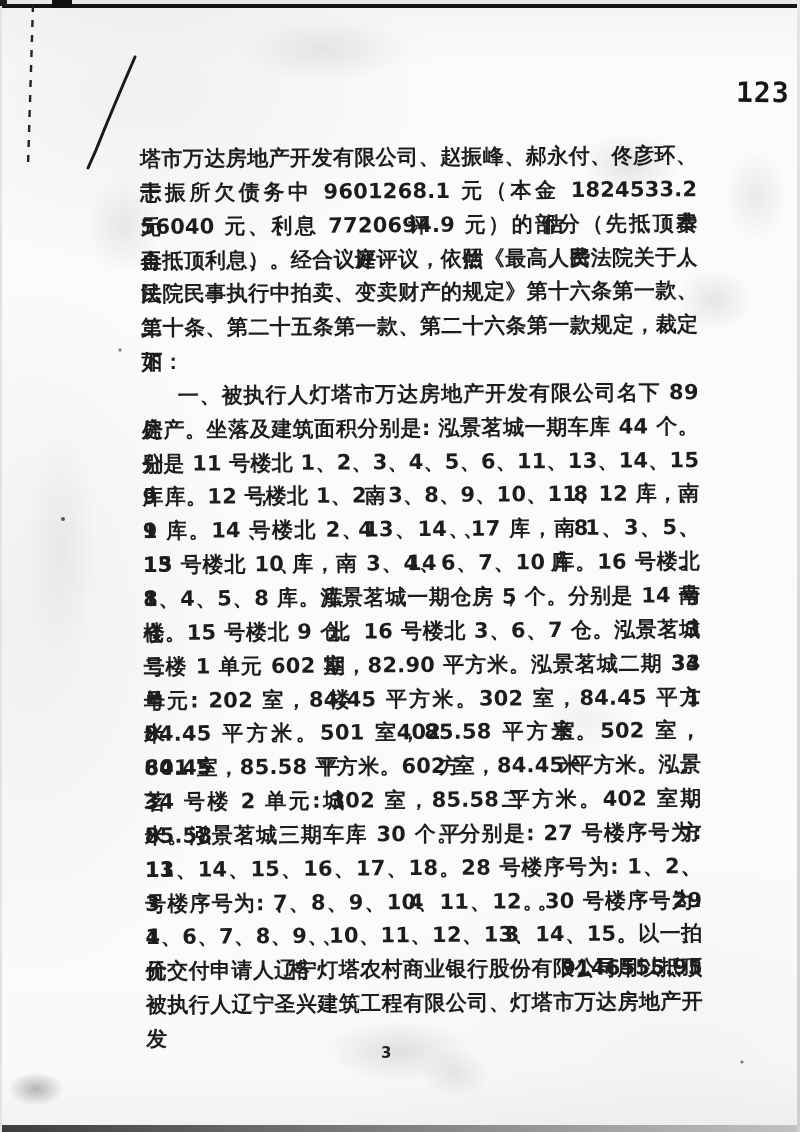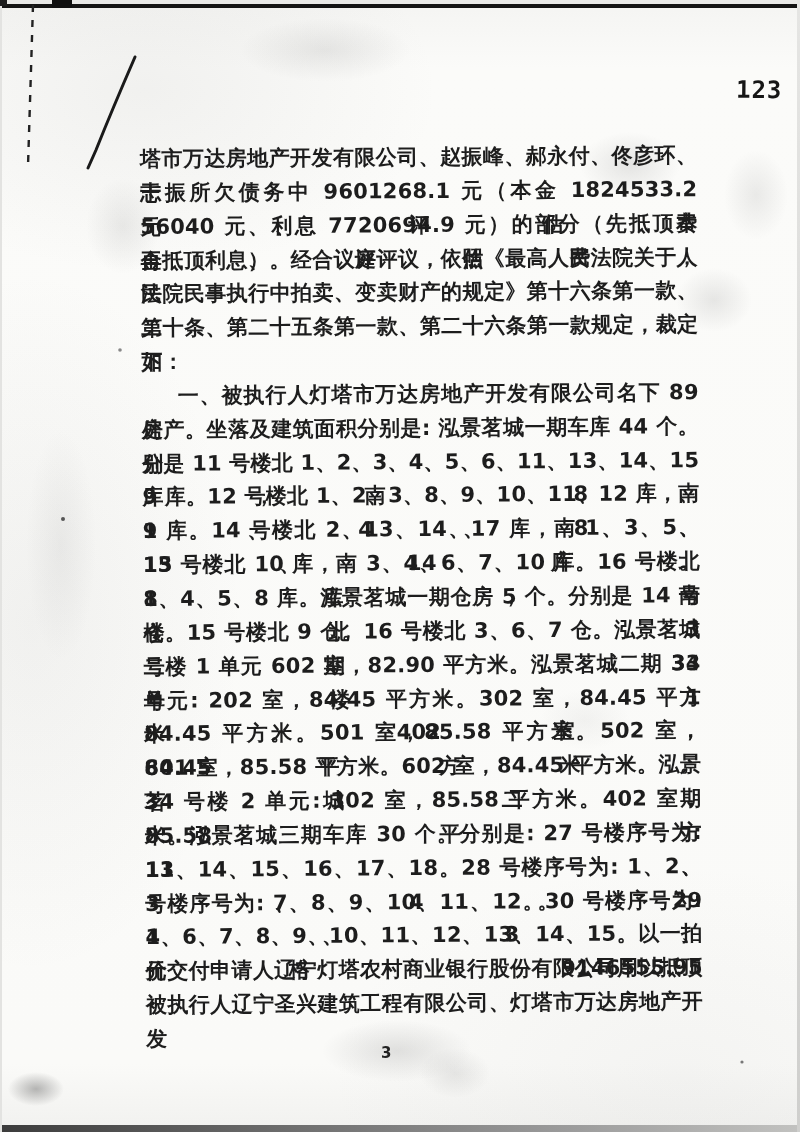--- a/index.html
+++ b/index.html
@@ -31,21 +31,21 @@
     transform:rotate(-0.4deg);
     letter-spacing:0.2px;
   }
   .line{text-align:justify;text-align-last:justify;white-space:normal;height:33.85px;overflow:visible;}
   .line.no-just{text-align-last:left;}
   .line.indent{text-indent:36px;}
 
   .stamp-page{
     position:absolute;left:736px;top:76px;
     font-family:"DejaVu Sans Mono",monospace;font-weight:700;
-    font-size:24px;color:#161616;letter-spacing:1px;transform:rotate(0.5deg);
+    font-size:28px;color:#161616;letter-spacing:1px;transform:rotate(0.5deg);
   }
   .footer-num{
     position:absolute;left:381px;top:1044px;
     font-size:15px;font-weight:700;color:#222;
   }
 
   
   .blob{position:absolute;border-radius:50%;pointer-events:none;}
   .b1{left:240px;top:18px;width:170px;height:64px;background:radial-gradient(closest-side,rgba(120,120,120,.14),rgba(0,0,0,0));}
   .b2{left:580px;top:132px;width:100px;height:66px;background:radial-gradient(closest-side,rgba(110,110,110,.16),rgba(0,0,0,0));}

